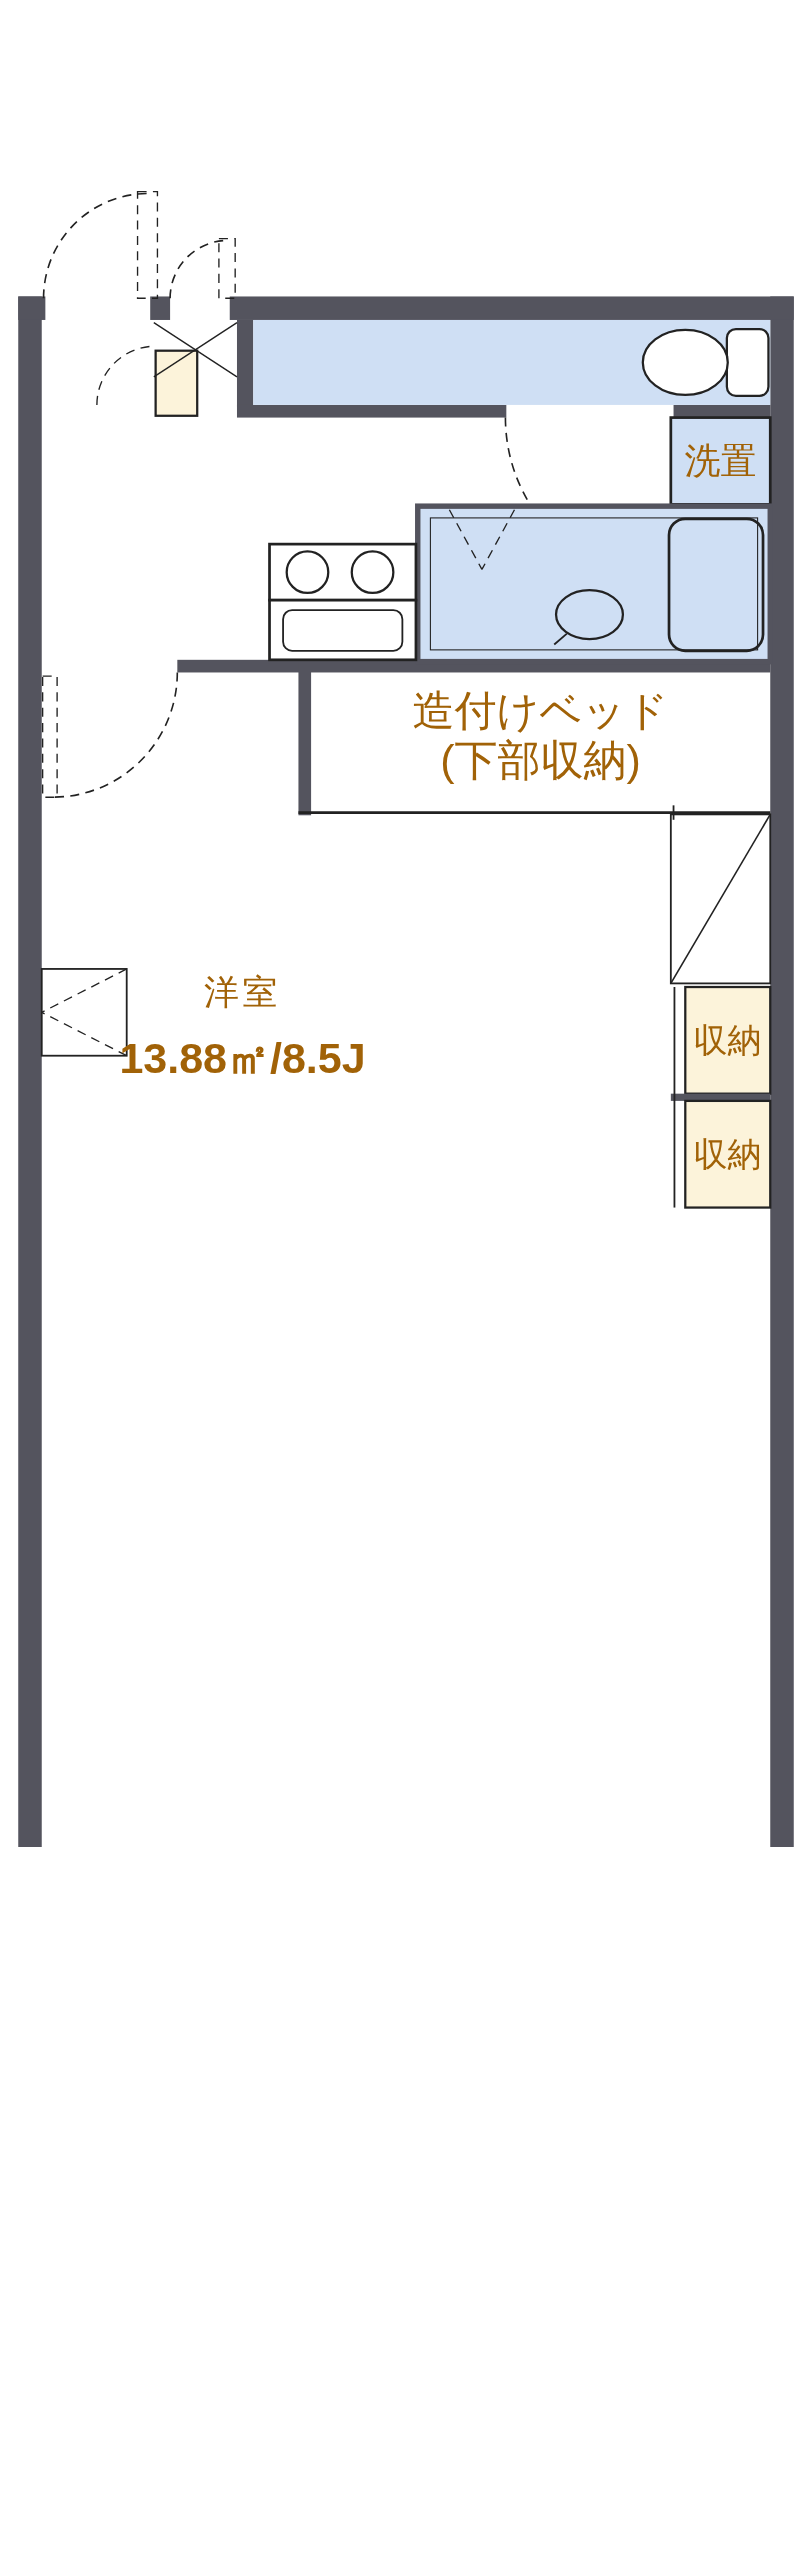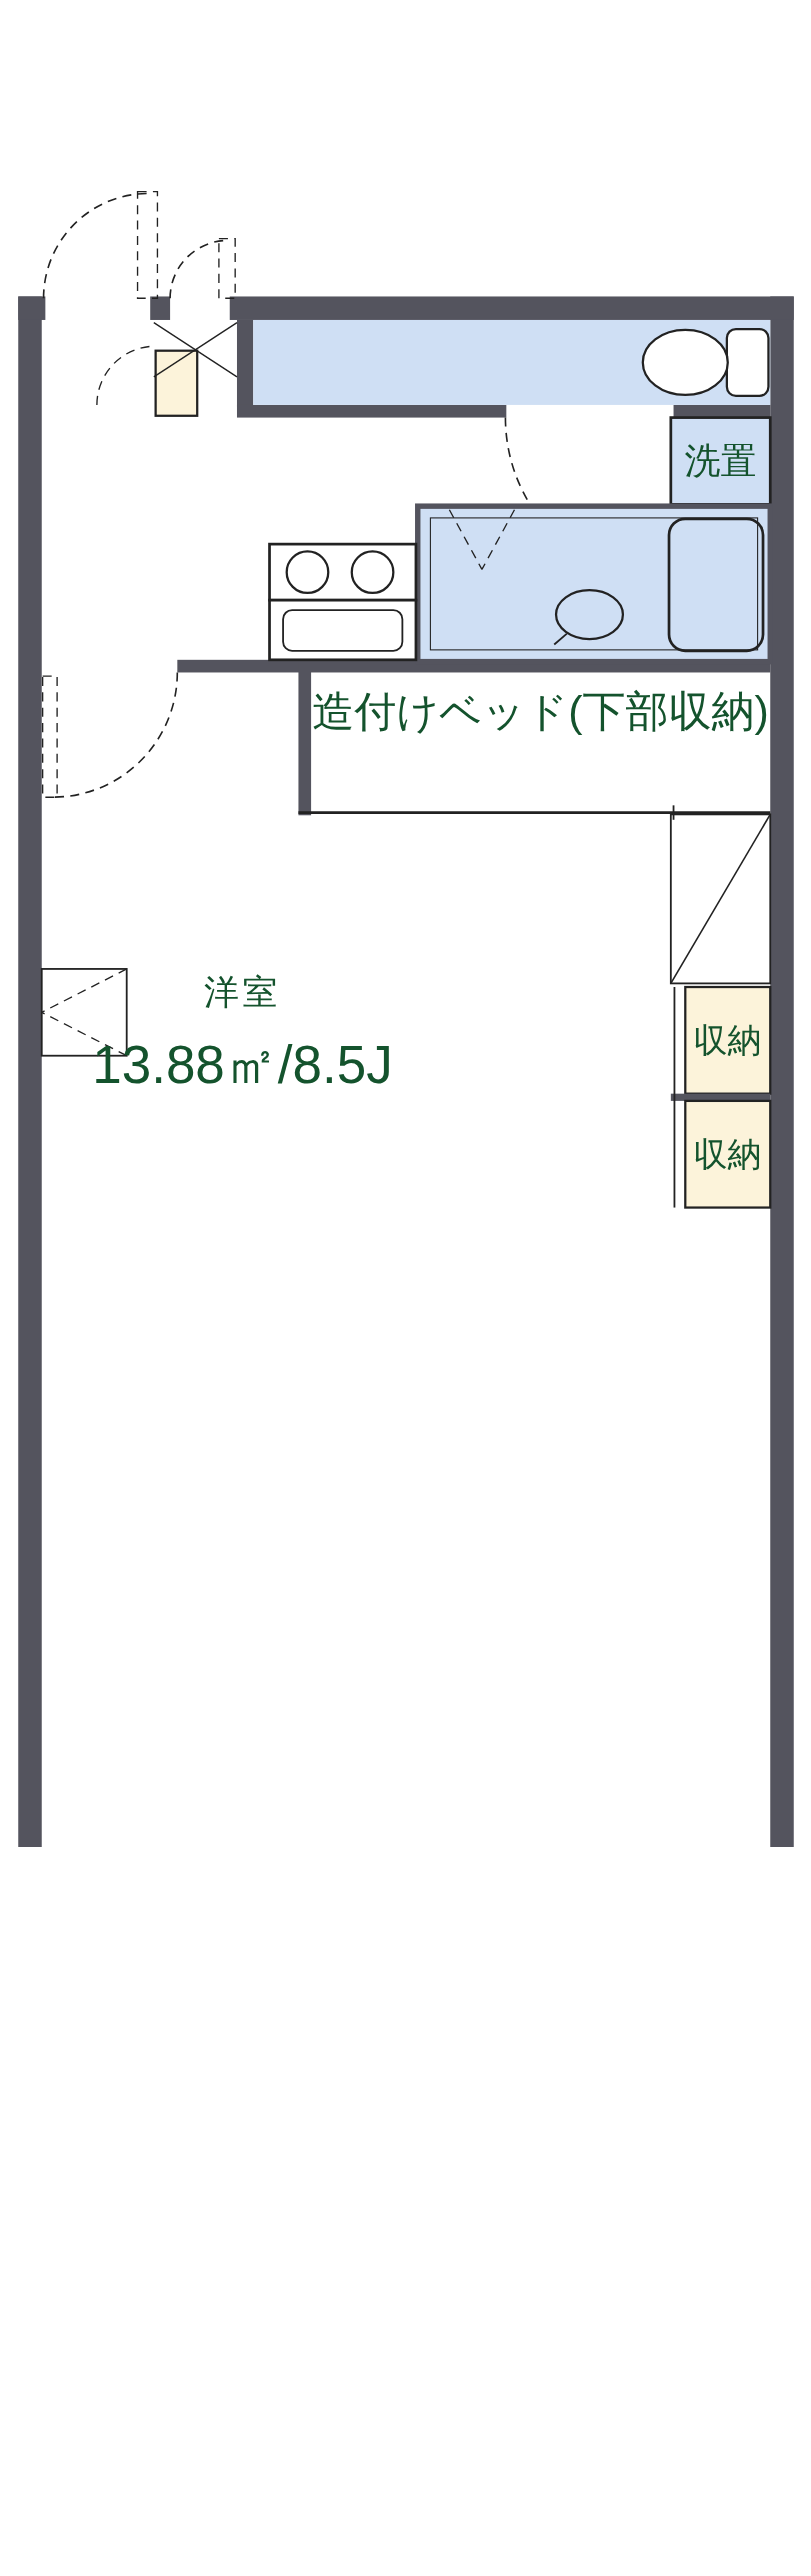--- a/index.html
+++ b/index.html
@@ -5,41 +5,41 @@
   :root{
     --wall:#54545e;
     --water-room-fill:#cfdff4;
     --storage-fill:#fcf3da;
     --line:#222222;
     --background:#ffffff;
   }
   html,body{margin:0;padding:0;background:var(--background);}
   #canvas{
     position:relative;width:812px;height:1847px;background:var(--background);
-    font-family:"Liberation Sans","DejaVu Sans",sans-serif;color:#14532d;
+    font-family:"Liberation Sans","DejaVu Sans",sans-serif;color:#a16207;
     overflow:hidden;
   }
   #plan-svg{position:absolute;left:0;top:0;}
   .wall{fill:var(--wall);stroke:none;}
   .blue{fill:var(--water-room-fill);stroke:none;}
   .blue-box{fill:var(--water-room-fill);stroke:var(--line);stroke-width:3;}
   .bath{fill:var(--water-room-fill);stroke:var(--wall);stroke-width:6;}
   .cream{fill:var(--storage-fill);stroke:var(--line);stroke-width:2.5;}
   .white-box{fill:var(--background);stroke:var(--line);stroke-width:3;}
   .fixture{fill:var(--background);stroke:var(--line);stroke-width:2.5;}
   .ln{stroke:var(--line);fill:none;}
   .dash{stroke-dasharray:10 7;}
   .winbg{fill:var(--background);}
   .label{position:absolute;display:flex;align-items:center;justify-content:center;text-align:center;}
   .lbl-washer{left:671px;top:418px;width:99px;height:87px;font-size:36px;}
-  .lbl-bed{left:311px;top:687px;width:459px;flex-direction:row;line-height:1.16;}
+  .lbl-bed{left:311px;top:687px;width:459px;flex-direction:column;line-height:1.16;}
   .lbl-bed .l1{font-size:42px;}
   .lbl-bed .l2{font-size:43px;}
   .lbl-room-name{left:107px;top:969px;width:271px;font-size:35px;letter-spacing:3.6px;}
-  .lbl-room-size{left:89px;top:1030px;width:307px;font-size:53px;}
+  .lbl-room-size{left:89px;top:1030px;width:307px;font-size:43px;font-weight:bold;}
   .lbl-storage-1{left:685px;top:987px;width:85px;height:107px;font-size:34px;}
   .lbl-storage-2{left:685px;top:1101px;width:85px;height:107px;font-size:34px;}
 </style>
 </head>
 <body>
 
 <div id="canvas">
 
   <svg id="plan-svg" width="812" height="2576" viewBox="0 0 898 2850">
 

